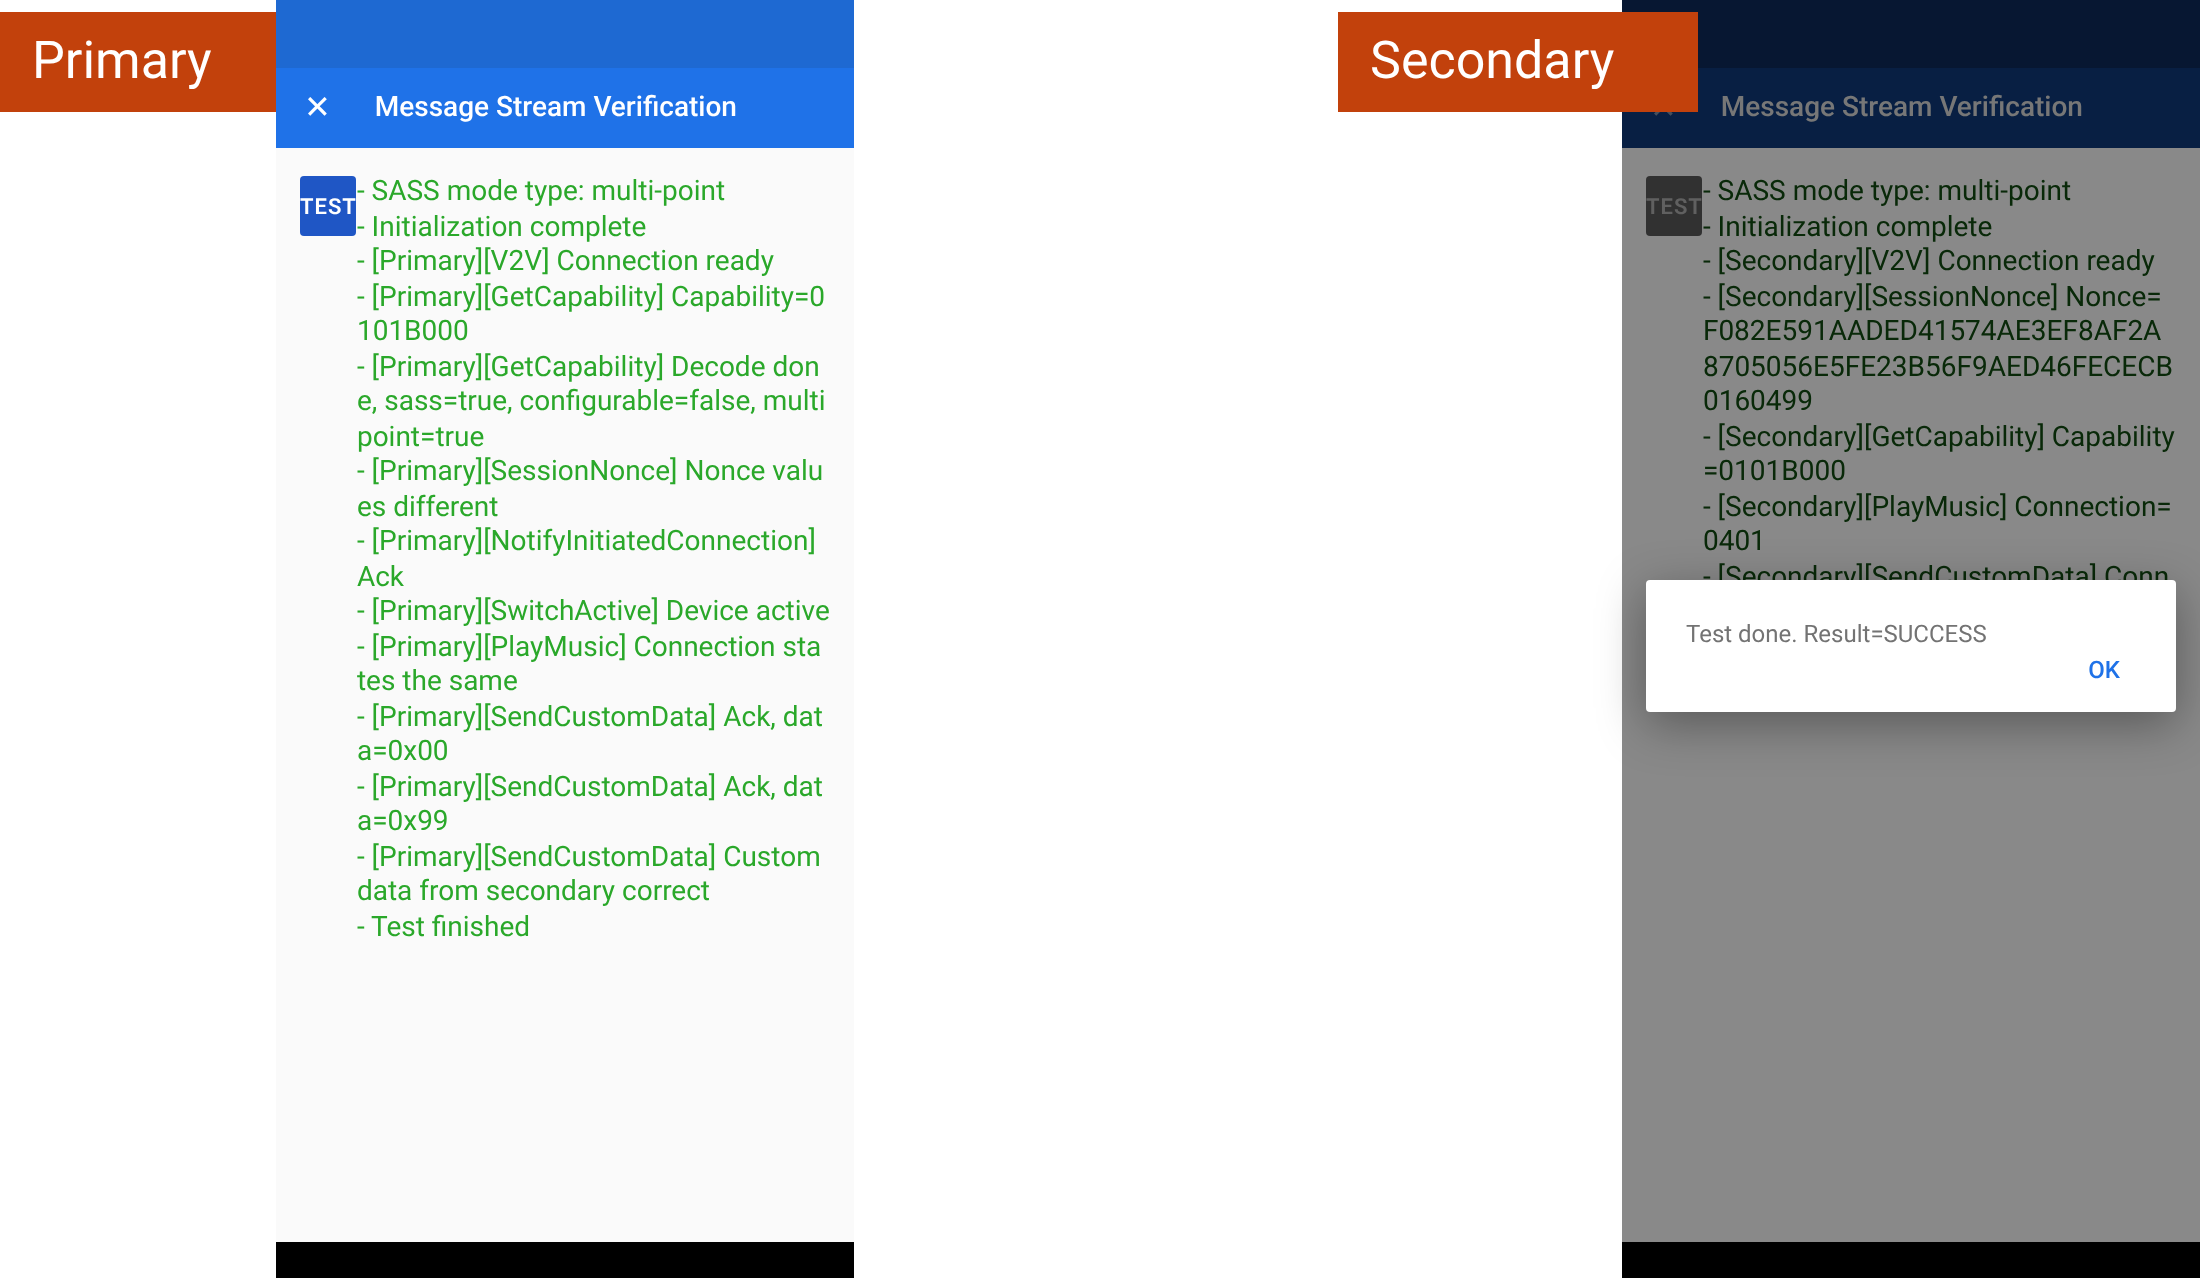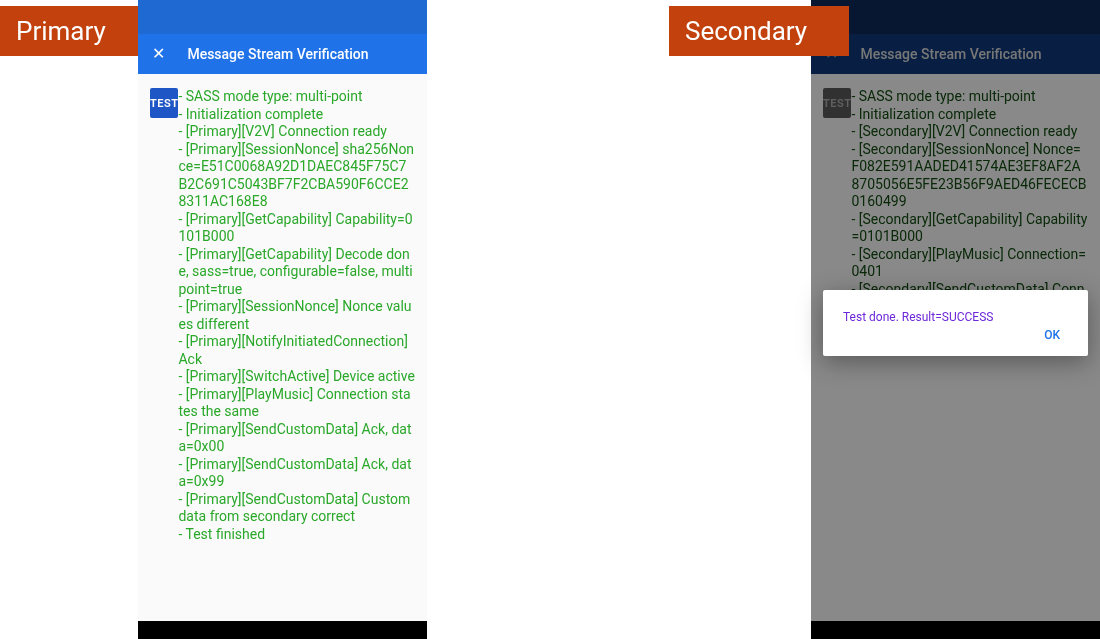--- a/index.html
+++ b/index.html
@@ -131,21 +131,21 @@
       right: 12px;
       top: 290px;
       background: #ffffff;
       border-radius: 2px;
       box-shadow: 0 6px 24px rgba(0,0,0,0.35);
       z-index: 3;
       padding: 20px 20px 10px 20px;
     }
     .dialog .msg {
       font-size: 12px;
-      color: #6d28d9;
+      color: #737373;
     }
     .dialog .actions {
       display: flex;
       justify-content: flex-end;
     }
     .dialog .ok {
       color: #1f72e8;
       font-size: 12px;
       font-weight: 500;
       cursor: pointer;
@@ -165,21 +165,20 @@
   <div class="appbar appbar-primary">
     <span class="close">✕</span>
     <span class="title">Message Stream Verification</span>
   </div>
   <div class="content">
     <div class="test-btn">TEST</div>
     <div class="log" id="primary-log">
         <span class="log-line"> - SASS mode type: multi-point</span>
         <span class="log-line"> - Initialization complete</span>
         <span class="log-line"> - [Primary][V2V] Connection ready</span>
-        <span class="log-line"> - [Primary][SessionNonce] sha256Nonce=E51C0068A92D1DAEC845F75C7B2C691C5043BF7F2CBA590F6CCE28311AC168E8</span>
         <span class="log-line"> - [Primary][GetCapability] Capability=0101B000</span>
         <span class="log-line"> - [Primary][GetCapability] Decode done, sass=true, configurable=false, multipoint=true</span>
         <span class="log-line"> - [Primary][SessionNonce] Nonce values different</span>
         <span class="log-line"> - [Primary][NotifyInitiatedConnection] Ack</span>
         <span class="log-line"> - [Primary][SwitchActive] Device active</span>
         <span class="log-line"> - [Primary][PlayMusic] Connection states the same</span>
         <span class="log-line"> - [Primary][SendCustomData] Ack, data=0x00</span>
         <span class="log-line"> - [Primary][SendCustomData] Ack, data=0x99</span>
         <span class="log-line"> - [Primary][SendCustomData] Custom data from secondary correct</span>
         <span class="log-line"> - Test finished</span>

